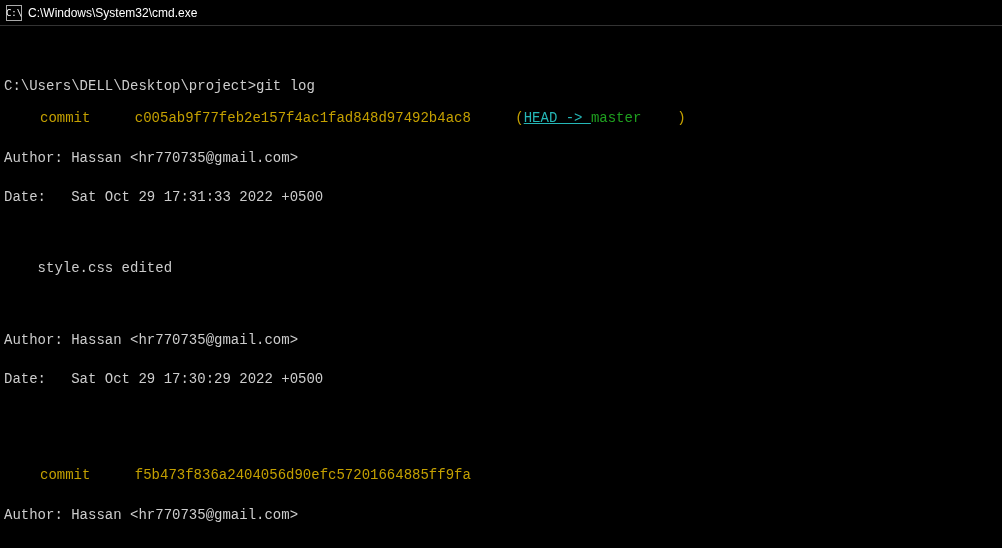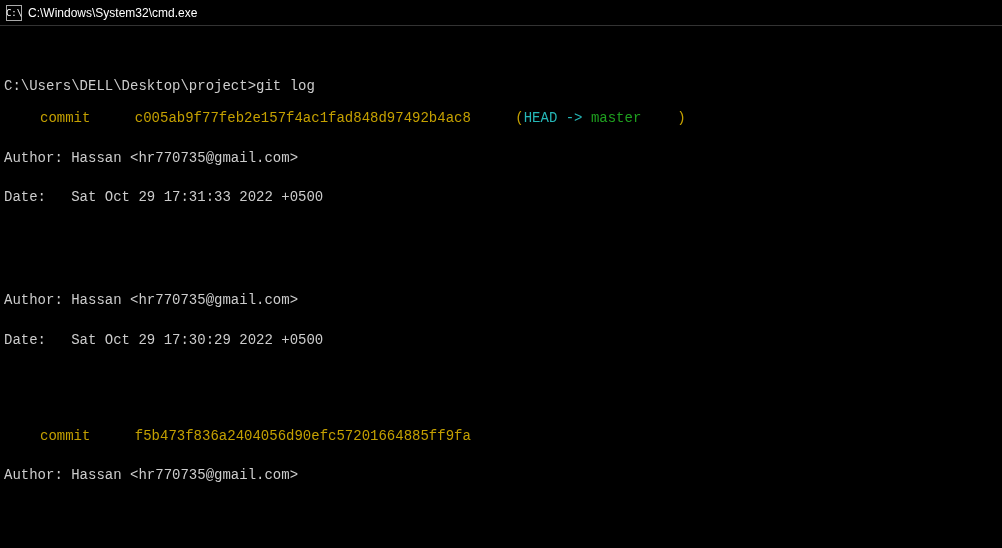--- a/index.html
+++ b/index.html
@@ -34,39 +34,40 @@
       font-size: 9px;
       font-family: Consolas, monospace;
     }
     .terminal {
       padding: 4px 4px;
       line-height: 1.15;
       white-space: pre;
     }
     .line { min-height: 16px; }
     .yellow { color: #c4a000; margin-left: 36px; }
-    .cyan { color: #25b7b7; }
+    .cyan { color: #25b7b7; text-decoration: underline; }
     .green { color: #1fa01f; }
     .white { color: #ccc; margin-top: 7px; }
   </style>
 </head>
 <body>
 
 <div class="titlebar">
   <span class="titlebar-icon">C:\</span>
   <span>C:\Windows\System32\cmd.exe</span>
 </div>
 
 <div class="terminal">
 <div class="line"> </div>
 <div class="line"><span class="white">C:\Users\DELL\Desktop\project&gt;</span><span class="white">git log</span></div>
 <div class="line"><span class="yellow">commit </span><span class="yellow">c005ab9f77feb2e157f4ac1fad848d97492b4ac8</span><span class="yellow"> (</span><span class="cyan">HEAD -&gt; </span><span class="green">master</span><span class="yellow">)</span></div>
 <div class="line white">Author: Hassan &lt;hr770735@gmail.com&gt;</div>
 <div class="line white">Date:   Sat Oct 29 17:31:33 2022 +0500</div>
 <div class="line"> </div>
+<div class="line white">    style.css edited</div>
 <div class="line"> </div>
 <div class="line white">Author: Hassan &lt;hr770735@gmail.com&gt;</div>
 <div class="line white">Date:   Sat Oct 29 17:30:29 2022 +0500</div>
 <div class="line"> </div>
 <div class="line"> </div>
 <div class="line"><span class="yellow">commit </span><span class="yellow">f5b473f836a2404056d90efc57201664885ff9fa</span></div>
 <div class="line white">Author: Hassan &lt;hr770735@gmail.com&gt;</div>
 
 
 

